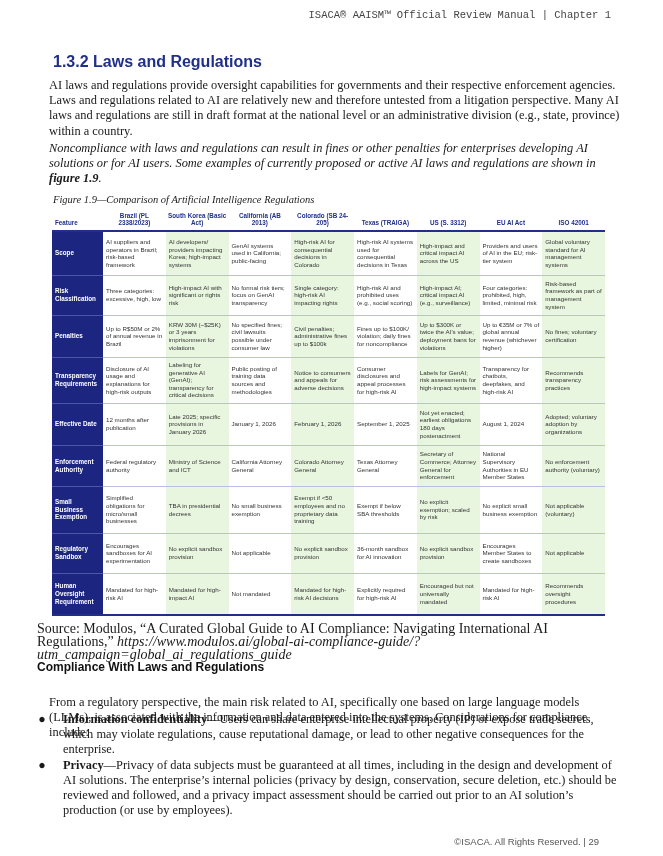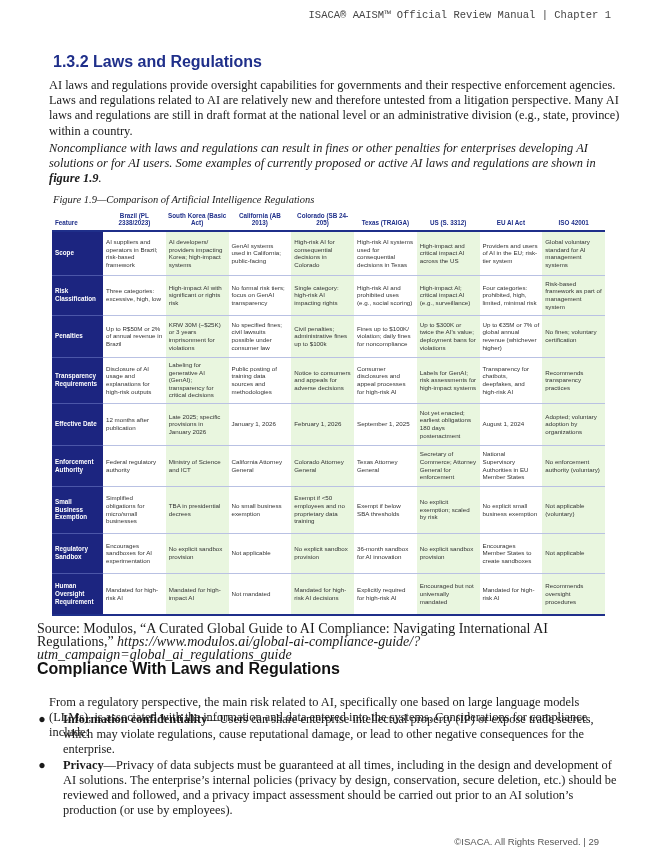--- a/index.html
+++ b/index.html
@@ -46,21 +46,21 @@
   table.reg td.c-white { background: #ffffff; }
   table.reg td.c-green { background: #e9f6df; }
   table.reg tbody tr:last-child td { border-bottom: 2px solid #1f2f8a; }
   .source {
     position: absolute; left: 37px; top: 622px; width: 580px;
     font-family: "Liberation Serif", serif; font-size: 14px; line-height: 13px; margin: 0;
   }
   .source .url { font-style: italic; }
   .subhead {
     position: absolute; left: 37px; top: 660px; margin: 0;
-    font-family: "Liberation Sans", sans-serif; font-weight: bold; font-size: 16px; color: #111;
+    font-family: "Liberation Sans", sans-serif; font-weight: bold; font-size: 12px; color: #111;
   }
   #p3 { top: 683px; }
   ul.bullets {
     position: absolute; left: 37px; top: 712px; width: 580px; margin: 0; padding: 0; list-style: none;
     font-family: "Liberation Serif", serif; font-size: 12.4px; line-height: 15.2px;
   }
   ul.bullets li { position: relative; padding-left: 26px; margin: 0; }
   ul.bullets li .dot { position: absolute; left: 0; top: 0; width: 10px; text-align: center; }
   ul.bullets li b { font-weight: bold; text-align: center; }
   .footer {

